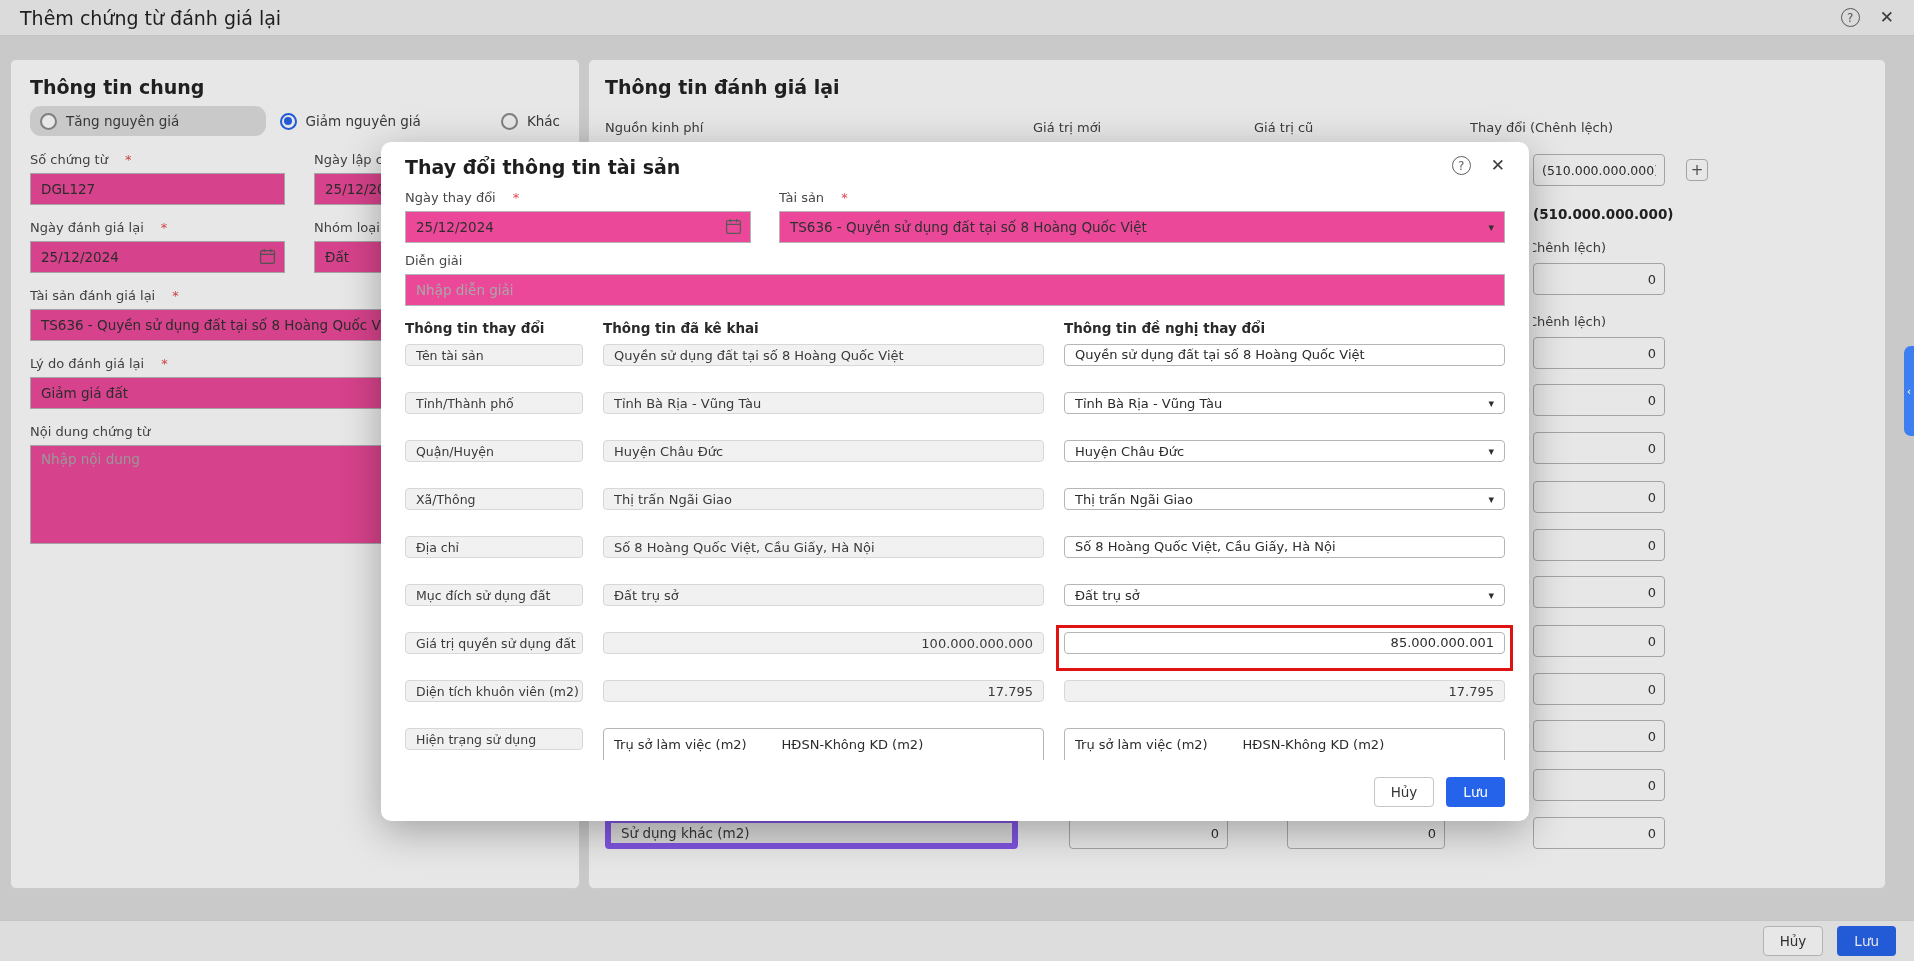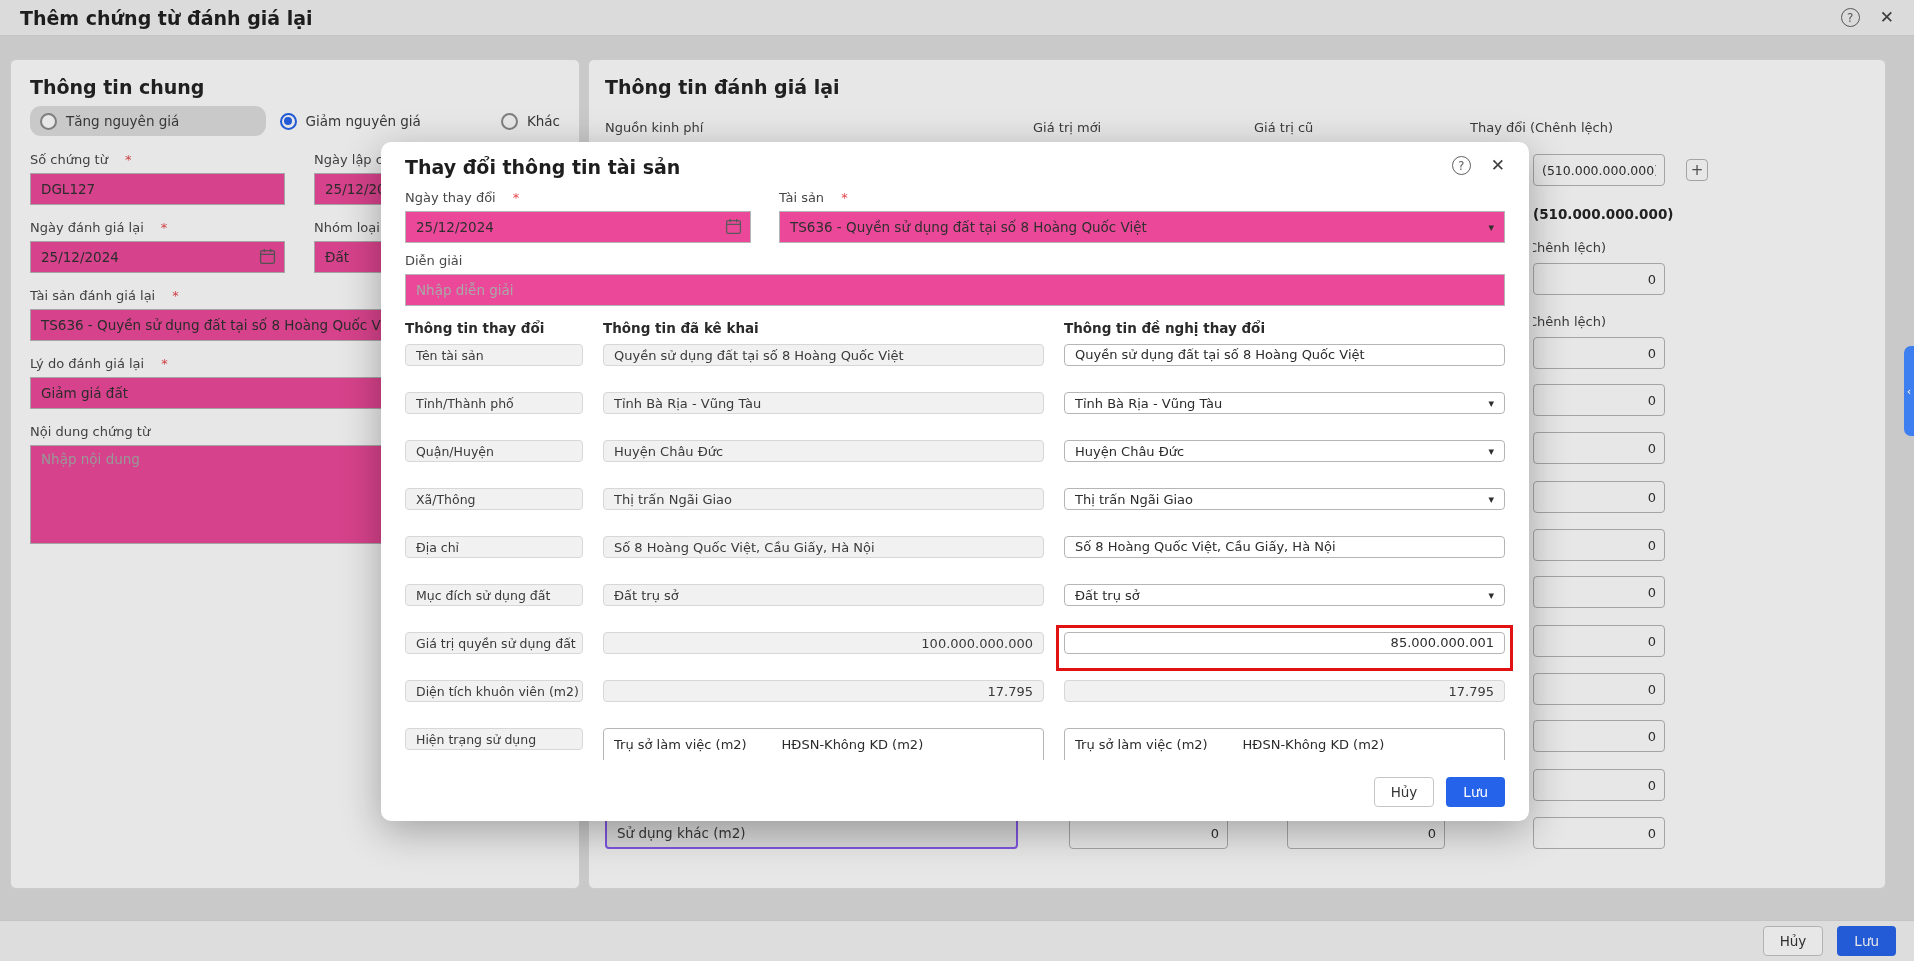--- a/index.html
+++ b/index.html
@@ -1,21 +1,21 @@
 <!DOCTYPE html>
 <html><head>
 <meta charset="utf-8">
 <style>
   *{box-sizing:border-box;margin:0;padding:0}
   html,body{width:1914px;height:961px;overflow:hidden}
   body{position:relative;font-family:"DejaVu Sans","Liberation Sans",sans-serif;background:#dedede;color:#2d2d2d}
 
   
   .app-header{position:absolute;left:0;right:0;top:0;height:36px;background:#f2f2f2;border-bottom:1px solid #d9d9d9;display:flex;align-items:center;justify-content:space-between;padding:0 20px;z-index:1}
-  .app-title{font-size:19px;font-weight:700;color:#1f1f1f}
+  .app-title{font-size:19px;font-weight:400;color:#1f1f1f}
   .icon-row{display:flex;align-items:center;gap:20px}
   .help-icon{width:19px;height:19px;border:1.6px solid #5f5f5f;border-radius:50%;display:flex;align-items:center;justify-content:center;font-size:12px;color:#5f5f5f;cursor:pointer}
   .close-icon{font-size:17px;color:#3f3f3f;cursor:pointer;line-height:1}
 
   
   .card{position:absolute;background:#fff;border:1px solid #e0e0e0;border-radius:6px}
   .card-general{left:10px;top:59px;width:570px;height:830px;padding:16px 19px}
   .card-reval{left:588px;top:59px;width:1298px;height:830px}
   .sec-title{font-size:19px;font-weight:700;color:#222;margin-bottom:8px}
 
@@ -52,21 +52,21 @@
   .rv-input{position:absolute;height:32px;border:1px solid #b5b5b5;border-radius:4px;background:#fff;font-size:12.5px;color:#2f2f2f;text-align:right;padding:0 8px;font-family:inherit}
   .rv-chg{left:944px;top:94px;width:132px}
   .rv-plus{position:absolute;left:1097px;top:99px;width:22px;height:22px;border:1px solid #b5b5b5;border-radius:4px;background:#fff;font-size:15px;color:#555;display:flex;align-items:center;justify-content:center;cursor:pointer}
   .rv-total{position:absolute;left:944px;top:146px;font-size:13.5px;font-weight:700;color:#232323;white-space:nowrap}
   .rv-plabel{position:absolute;left:944px;width:112px;overflow:hidden;white-space:nowrap;font-size:13px;color:#3f3f3f}
   .rv-plabel span{display:inline-block;margin-left:-70px}
   .pl1{top:180px}.pl2{top:254px}
   .zf{left:944px;width:132px;font-size:13px}
   .z1{top:203px}.z2{top:277px}.z3{top:324px}.z4{top:372px}.z5{top:421px}.z6{top:469px}
   .z7{top:516px}.z8{top:565px}.z9{top:613px}.z10{top:660px}.z11{top:709px}.z12{top:757px}
-  .ou-lbl{position:absolute;left:16px;top:757px;width:413px;height:32px;background:#efefef;border:2px solid #8b5cf6;border-radius:4px;padding:0 10px;font-size:13.5px;color:#3b3b3b;display:flex;align-items:center}
+  .ou-lbl{position:absolute;left:16px;top:757px;width:413px;height:32px;background:#efefef;border:6px solid #8b5cf6;border-radius:4px;padding:0 10px;font-size:13.5px;color:#3b3b3b;display:flex;align-items:center}
   .ouv1{left:480px;top:757px;width:159px;font-size:13px}
   .ouv2{left:698px;top:757px;width:158px;font-size:13px}
 
   
   .bottom-bar{position:absolute;left:0;right:0;bottom:0;height:41px;background:#f4f4f4;border-top:1px solid #d9d9d9;display:flex;align-items:center;justify-content:flex-end;gap:14px;padding:0 18px;z-index:1}
   .btn{height:30px;padding:0 16px;border-radius:4px;font-size:13.5px;font-family:inherit;cursor:pointer;border:1px solid transparent}
   .btn-ghost{background:#fff;border-color:#c5c5c5;color:#333}
   .btn-primary{background:#2563eb;color:#fff}
 
   

